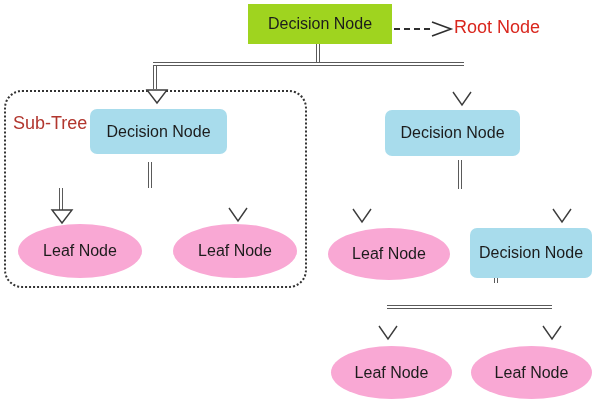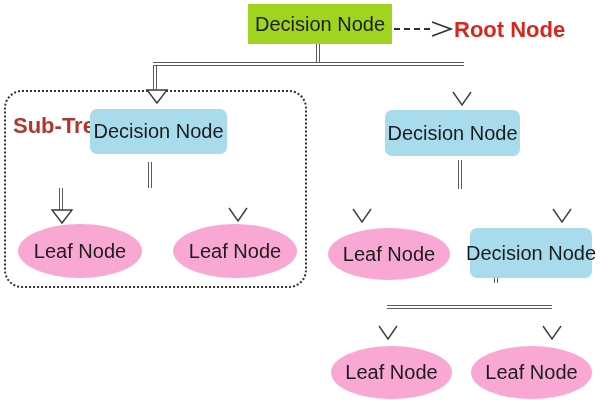--- a/index.html
+++ b/index.html
@@ -2,40 +2,40 @@
 <html><head>
 <meta charset="utf-8">
 <style>
   html,body { margin:0; padding:0; background:#fff; }
   .stage {
     position:relative; width:600px; height:400px; background:#ffffff;
     font-family:"Liberation Sans", sans-serif; overflow:hidden;
   }
   .node {
     position:absolute; display:flex; align-items:center; justify-content:center;
-    font-size:20px; color:#1c1c1c; text-align:center; white-space:nowrap;
+    font-size:16px; color:#1c1c1c; text-align:center; white-space:nowrap;
   }
   .rect  { border-radius:7px; background:#a8dcec; }
   .root  { border-radius:0;  background:#9fd41f; }
   .ellipse { border-radius:50%; background:#f9a8d4; }
   .vline {
     position:absolute; width:4px; box-sizing:border-box;
     border-left:1px solid #5a5a5a; border-right:1px solid #5a5a5a;
   }
   .hline {
     position:absolute; height:4px; box-sizing:border-box;
     border-top:1px solid #5a5a5a; border-bottom:1px solid #5a5a5a;
   }
   .ah { position:absolute; }
   .subtree {
     position:absolute; left:4px; top:90px; width:303px; height:198px;
     box-sizing:border-box; border:2px dotted #333; border-radius:18px;
   }
   .red-label {
-    position:absolute; font-size:22px; font-weight:bold; white-space:nowrap;
+    position:absolute; font-size:18px; font-weight:normal; white-space:nowrap;
   }
   .root-ann { left:454px; top:17px; color:#d9261d; }
   .subtree-lbl { left:13px; top:113px; color:#b2362e; }
   .dashline {
     position:absolute; left:394px; top:28px; width:36px; height:0;
     border-top:2px dashed #2e2e2e;
   }
   
   .n-root   { left:248px; top:4px;   width:144px; height:40px; }
   .n-decL   { left:90px;  top:109px; width:137px; height:45px; }

